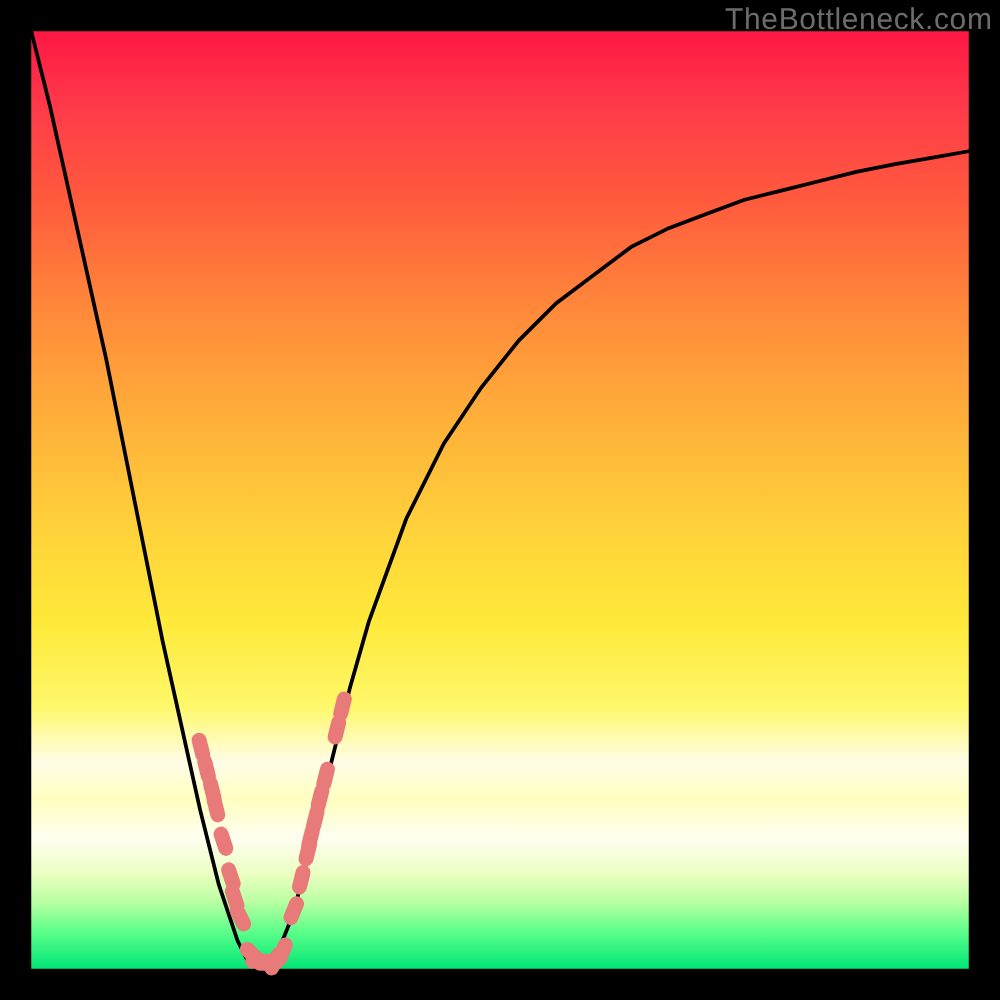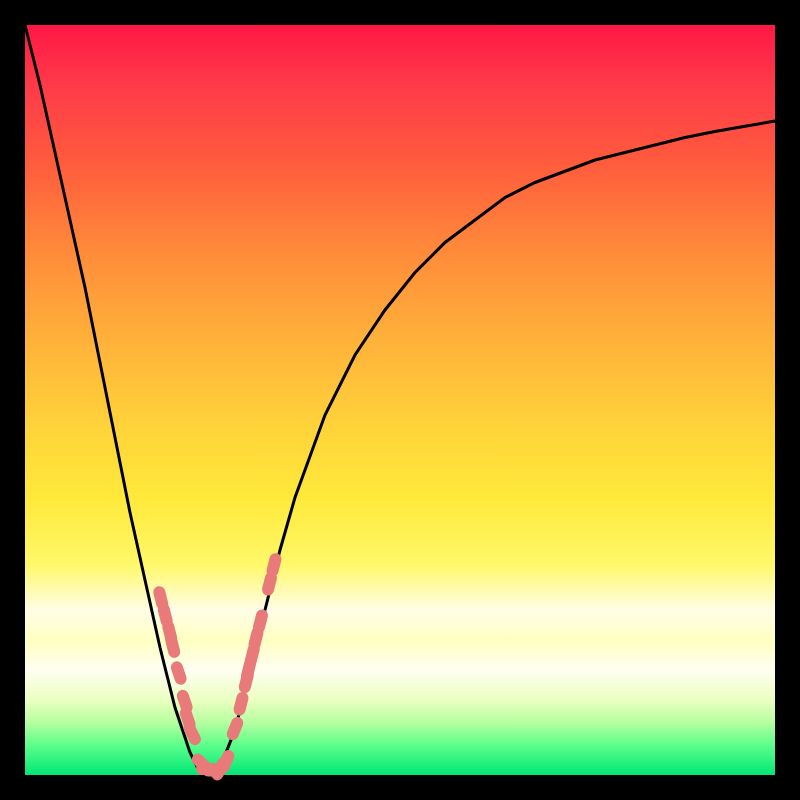--- a/index.html
+++ b/index.html
@@ -59,20 +59,21 @@
     width: 800px;
     height: 800px;
     pointer-events: none;
   }
 </style>
 </head>
 <body>
 
 <div class="wrap">
   <div class="plot-area"></div>
+  <div class="watermark">TheBottleneck.com</div>
   <svg class="overlay" viewBox="0 0 800 800">
     <g id="curve-group">
         <path d="M25.00 25.00 L40.00 85.00 L55.00 152.50 L70.00 220.00 L85.00 287.50 L100.00 362.50 L115.00 437.50 L130.00 512.50 L145.00 580.00 L160.00 647.50 L175.00 707.50 L190.00 752.50 L197.50 767.50 L205.00 775.00 L212.50 775.00 L216.25 775.00 L220.00 767.50 L235.00 730.00 L250.00 670.00 L265.00 610.00 L280.00 550.00 L295.00 497.50 L325.00 415.00 L355.00 355.00 L385.00 310.00 L415.00 272.50 L445.00 242.50 L475.00 220.00 L505.00 197.50 L535.00 182.50 L565.00 171.25 L595.00 160.00 L625.00 152.50 L655.00 145.00 L685.00 137.50 L715.00 131.50 L745.00 126.25 L775.00 121.00 " fill="none" stroke="#000000" stroke-width="3" stroke-linecap="round"></path>
       </g>
     <g id="marker-group">
         <rect x="-12" y="-6" width="24" height="12" rx="6" fill="#e87a7a" stroke="#c85a5a" stroke-width="0" transform="translate(160.75,598.00) rotate(75.96)"></rect>
         <rect x="-12" y="-6" width="24" height="12" rx="6" fill="#e87a7a" stroke="#c85a5a" stroke-width="0" transform="translate(165.25,615.25) rotate(75.96)"></rect>
         <rect x="-12" y="-6" width="24" height="12" rx="6" fill="#e87a7a" stroke="#c85a5a" stroke-width="0" transform="translate(169.75,632.50) rotate(75.96)"></rect>
         <rect x="-12" y="-6" width="24" height="12" rx="6" fill="#e87a7a" stroke="#c85a5a" stroke-width="0" transform="translate(172.75,646.00) rotate(75.96)"></rect>
         <rect x="-12" y="-6" width="24" height="12" rx="6" fill="#e87a7a" stroke="#c85a5a" stroke-width="0" transform="translate(178.75,673.00) rotate(71.57)"></rect>

